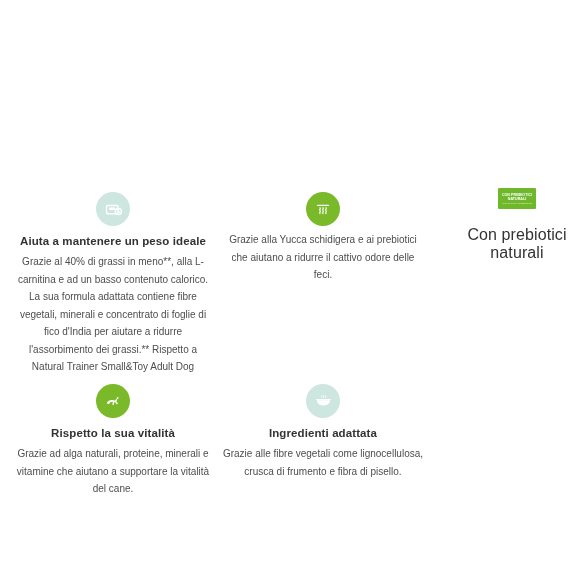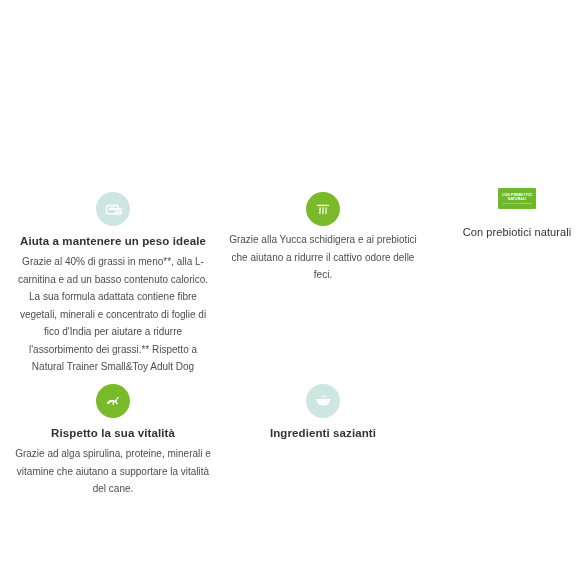--- a/index.html
+++ b/index.html
@@ -105,21 +105,21 @@
   .claim-badge-sub {
     font-size: 2.2px;
     color: #ddeecb;
     line-height: 1.3;
     margin-top: .5px;
     white-space: nowrap;
   }
 
   .claim-label {
     margin-top: 17px;
-    font-size: 11px;
+    font-size: 16px;
     color: #333333;
     letter-spacing: .1px;
   }
 </style>
 </head>
 <body>
 
 <div class="features">
 
   <div class="feature">
@@ -151,34 +151,35 @@
     <div class="icon-circle green">
       <svg width="20" height="20" viewBox="0 0 24 24" aria-hidden="true">
         <path d="M4.4 14.6 c1.4 -2.6 3.6 -3.9 6.4 -3.9 c1.5 0 2.6 .35 3.6 1.0
                  l1.5 -2.5 l1.3 .8 l-1.1 2.5 c.9 .75 1.5 1.7 1.9 2.9
                  l-1.8 .45 c-.4 -1.3 -1.3 -2.2 -2.5 -2.6 l-1.0 3.5 l-1.6 -.3
                  l.85 -3.4 c-2.1 -.1 -3.8 .9 -4.9 2.8 z" fill="#ffffff"></path>
         <circle cx="17.6" cy="8.4" r="1.15" fill="#ffffff"></circle>
       </svg>
     </div>
     <div class="feature-title">Rispetto la sua vitalità</div>
-    <div class="feature-body">Grazie ad alga spirulina, proteine, minerali e vitamine che aiutano a supportare la vitalità del cane.</div>
+    <div class="feature-body">Grazie ad alga naturali, proteine, minerali e vitamine che aiutano a supportare la vitalità del cane.</div>
   </div>
 
   <div class="feature">
     <div class="icon-circle teal">
       <svg width="19" height="19" viewBox="0 0 24 24" aria-hidden="true">
         <path d="M9.6 6.0 c-.9 .9 .9 1.5 0 2.5" fill="none" stroke="#ffffff" stroke-width="1.2" stroke-linecap="round"></path>
         <path d="M12.2 5.3 c-.9 1.0 .9 1.6 0 2.8" fill="none" stroke="#ffffff" stroke-width="1.2" stroke-linecap="round"></path>
         <path d="M14.8 6.0 c-.9 .9 .9 1.5 0 2.5" fill="none" stroke="#ffffff" stroke-width="1.2" stroke-linecap="round"></path>
         <path d="M3.6 11.6 h16.8 c0 3.9 -3.5 6.6 -8.4 6.6 s-8.4 -2.7 -8.4 -6.6 z" fill="#ffffff"></path>
         <rect x="2.6" y="10.0" width="18.8" height="1.7" rx="0.85" fill="#ffffff"></rect>
       </svg>
     </div>
-    <div class="feature-title">Ingredienti sazianti</div>
+    <div class="feature-title">Ingredienti adattata</div>
+    <div class="feature-body">Grazie alle fibre vegetali come lignocellulosa, crusca di frumento e fibra di pisello.</div>
   </div>
 
 </div>
 
 <div class="claim">
   <div class="claim-badge">
     <div class="claim-badge-line1">CON PREBIOTICI</div>
     <div class="claim-badge-line2">NATURALI</div>
     <div class="claim-badge-sub">WITH NATURAL PREBIOTICS</div>
   </div>

